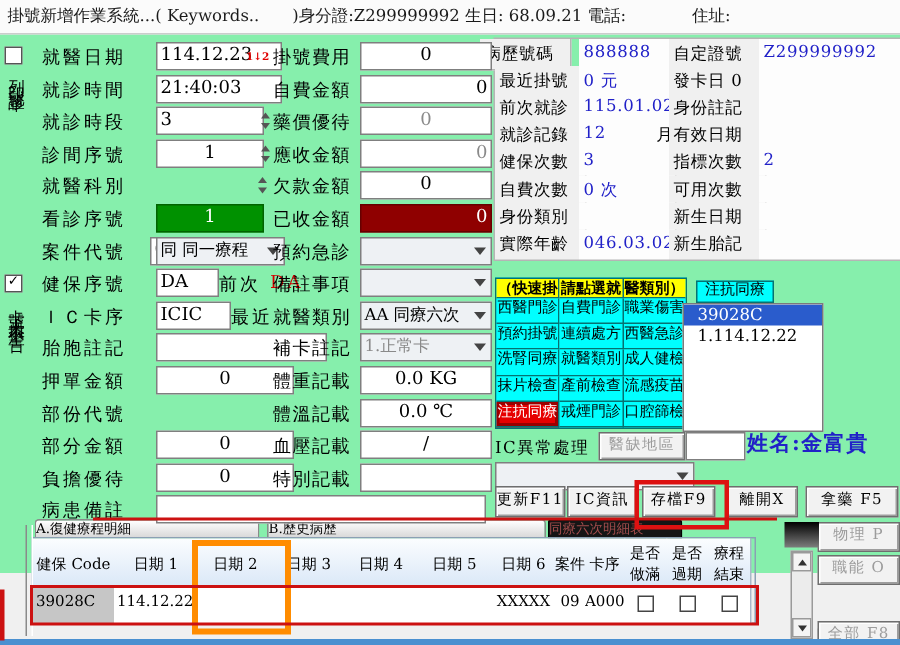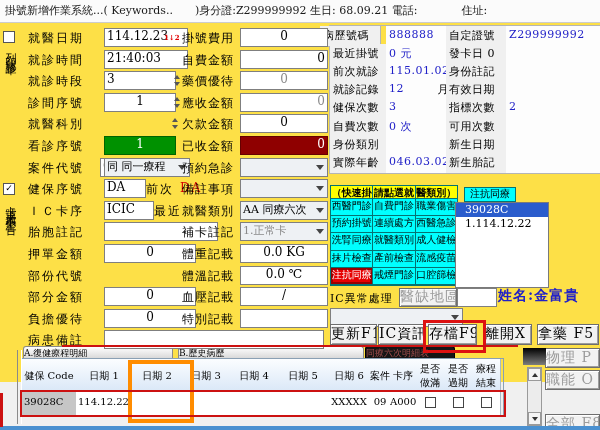--- a/index.html
+++ b/index.html
@@ -1,17 +1,17 @@
 <!DOCTYPE html>
 <html><head>
 <meta charset="utf-8">
 <style>
   html,body{margin:0;padding:0}
   body{width:600px;height:430px;font-family:"DejaVu Serif","Liberation Serif",serif;background:#f0f0f0;overflow:hidden}
-  #win{position:relative;width:600px;height:382px;background:#fde047}
+  #win{position:relative;width:600px;height:382px;background:#86efac}
   #titlebar{position:absolute;left:0;top:0;width:600px;height:22px;background:#fbfbfb;border-bottom:1px solid #cccccc;font-size:11px;line-height:22px;padding-left:5px;color:#1a1a1a;white-space:pre;overflow:hidden}
   .flabel{position:absolute;font-size:12px;letter-spacing:2px;white-space:nowrap;color:#000}
   .redtxt{color:#d40000}
   .blue{color:#2121c8}
   .finput{position:absolute;height:17px;line-height:15px;background:#fff;border:1px solid #7f7f7f;font-size:12px;padding:0 2px;white-space:nowrap;overflow:hidden}
   .center{text-align:center}.right{text-align:right}
   .muted{color:#8a8a8a}
   .graybg{background:#e6e6e6}
   .combo{background:#eef1f4}
   .green{background:#009100;color:#fff;border-color:#006300}
@@ -26,21 +26,21 @@
   .qrow{display:flex;flex:1}
   .qhead{height:13px;flex:none}
   .qcell{flex:1;border-right:1px solid #067272;border-bottom:1px solid #067272;font-size:10px;line-height:13px;text-align:center;white-space:nowrap;overflow:hidden;background:#00ffff;color:#000}
   .qcell:last-child{border-right:none}
   .qhc{background:#ffff00;font-weight:bold}
   .qhl{background:#e60000 !important;color:#fff !important;box-shadow:inset 0 0 0 2px #990000}
   .cyanlabel{position:absolute;background:#00ffff;border:1px solid #067272;font-size:10px;line-height:12px;text-align:center;height:13px}
   #therapy-listbox{position:absolute;left:455px;top:202px;width:92px;height:84px;background:#fff;border:1px solid #7a7a7a;overflow:hidden}
   .litem{height:14px;font-size:11px;line-height:14px;padding-left:9px;white-space:nowrap;color:#000}
   .litem.sel{background:#2a5ccc;color:#fff}
-  .btn{position:absolute;height:19px;background:#f2f2f2;border:1px solid #6e6e6e;box-shadow:inset 1px 1px 0 #ffffff, inset -1px -1px 0 #9d9d9d;font-size:14px;text-align:left;line-height:17px;letter-spacing:1px;color:#000;white-space:nowrap;overflow:hidden}
+  .btn{position:absolute;height:19px;background:#f2f2f2;border:1px solid #6e6e6e;box-shadow:inset 1px 1px 0 #ffffff, inset -1px -1px 0 #9d9d9d;font-size:10px;text-align:center;line-height:17px;letter-spacing:1px;color:#000;white-space:nowrap;overflow:hidden}
   .btn.disabled{color:#9c9c9c}
   .tabx{position:absolute;top:346px;height:12px;font-size:9px;line-height:12px;text-align:left;background:linear-gradient(#ffffff,#d6d6d6);border:1px solid #8a8a8a;border-bottom:none;border-radius:3px 3px 0 0;white-space:nowrap;overflow:hidden;color:#000}
   .th{position:absolute;background:linear-gradient(#fbfdff,#d9e7f7);border-right:1px solid #a8b8c8;border-bottom:1px solid #a8b8c8;font-size:10px;text-align:center;white-space:pre-line;display:flex;align-items:center;justify-content:center;color:#000}
   .td{position:absolute;background:#fff;border-right:1px solid #a8b8c8;font-size:10px;padding-top:4px;text-align:center;white-space:nowrap;overflow:hidden;color:#000}
   .cbx2{width:9px;height:9px;border:1px solid #444;background:#fff;margin:1px auto 0 auto}
   .annot{position:absolute;pointer-events:none;z-index:50}
   .spinup{position:absolute;width:0;height:0;border-left:3px solid transparent;border-right:3px solid transparent;border-bottom:4px solid #555}
   .spindn{position:absolute;width:0;height:0;border-left:3px solid transparent;border-right:3px solid transparent;border-top:4px solid #555}
   #tbl-scroll{position:absolute;left:527px;top:367px;width:13px;height:57px;background:#ececec;border:1px solid #9a9a9a}
   .sarrow{position:absolute;left:0;width:11px;height:11px;background:#f4f4f4;border:1px solid #9a9a9a;display:flex;align-items:center;justify-content:center}

